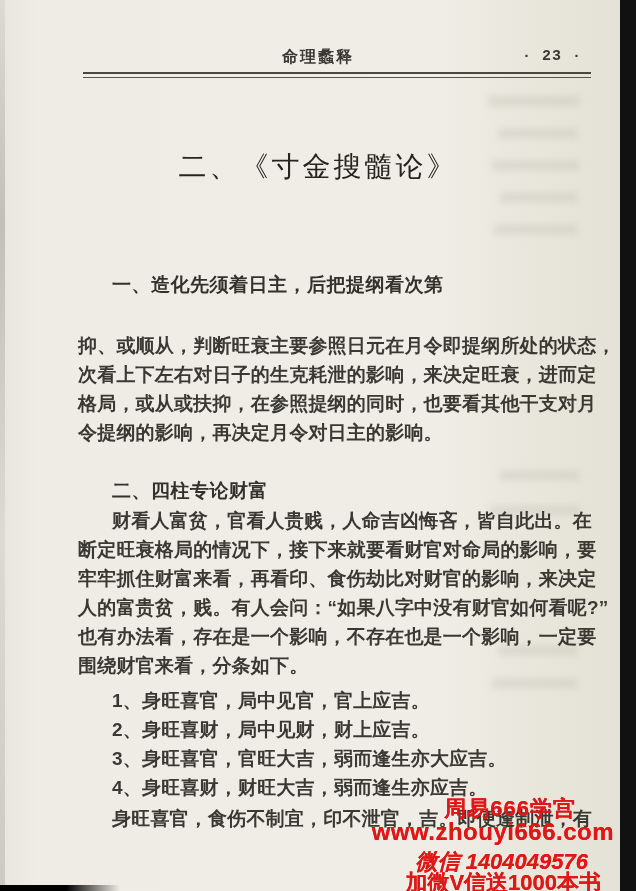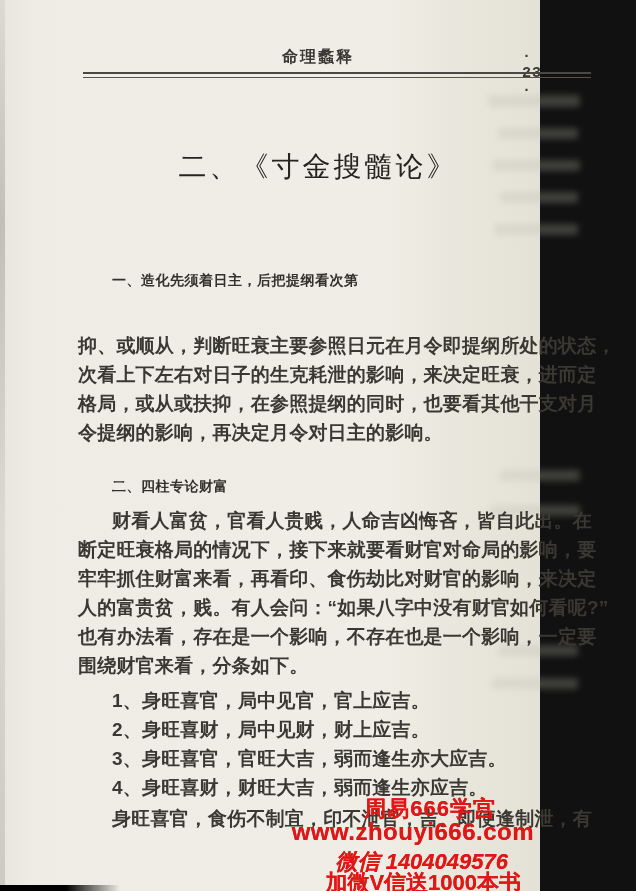--- a/index.html
+++ b/index.html
@@ -2,21 +2,21 @@
 <html><head>
 <meta charset="utf-8">
 <style>
   html,body{margin:0;padding:0;}
   body{
     width:636px;height:891px;overflow:hidden;position:relative;
     font-family:"Liberation Sans","DejaVu Sans",sans-serif;
     background:#111;
   }
   .page{
-    position:absolute;left:0;top:0;width:540px;height:891px;
+    position:absolute;left:0;top:0;width:620px;height:891px;
     background:
       linear-gradient(90deg, #e7e5dd 0%, #eeece4 6%, #efede5 70%, #e8e6db 88%, #e4e2d6 100%);
     color:#35332f;
   }
   
   .edge-bottom-left{
     position:absolute;left:0;bottom:0;width:120px;height:6px;
     background:linear-gradient(90deg,#000 0%,#000 55%,rgba(0,0,0,0) 100%);
   }
   .edge-left{
@@ -37,21 +37,21 @@
   .head-rule{
     position:absolute;top:72px;left:83px;width:508px;height:3px;
     border-top:2.5px solid #4a4842;border-bottom:1px solid #55534c;
   }
   .chapter-title{
     position:absolute;top:148px;left:0;width:636px;text-align:center;
     font-size:28px;font-weight:normal;color:#262420;letter-spacing:3px;
     font-family:"DejaVu Serif","Liberation Serif",serif;
   }
   .sec-heading{
-    position:absolute;left:112px;font-size:14px;font-weight:bold;color:#33312c;
+    position:absolute;left:112px;font-size:19px;font-weight:bold;color:#33312c;
     letter-spacing:.5px;white-space:nowrap;
   }
   .bline{
     position:absolute;left:78px;width:516px;font-size:19px;font-weight:600;
     color:#3a3833;letter-spacing:.2px;white-space:nowrap;
   }
   .bline.indent{left:112px;width:482px;}
   .watermark{position:absolute;color:#e01717;font-weight:bold;white-space:nowrap;
     text-shadow:0 0 .5px #e01717;}
   .wm1{top:794px;right:44px;font-size:22px;letter-spacing:1px;}

